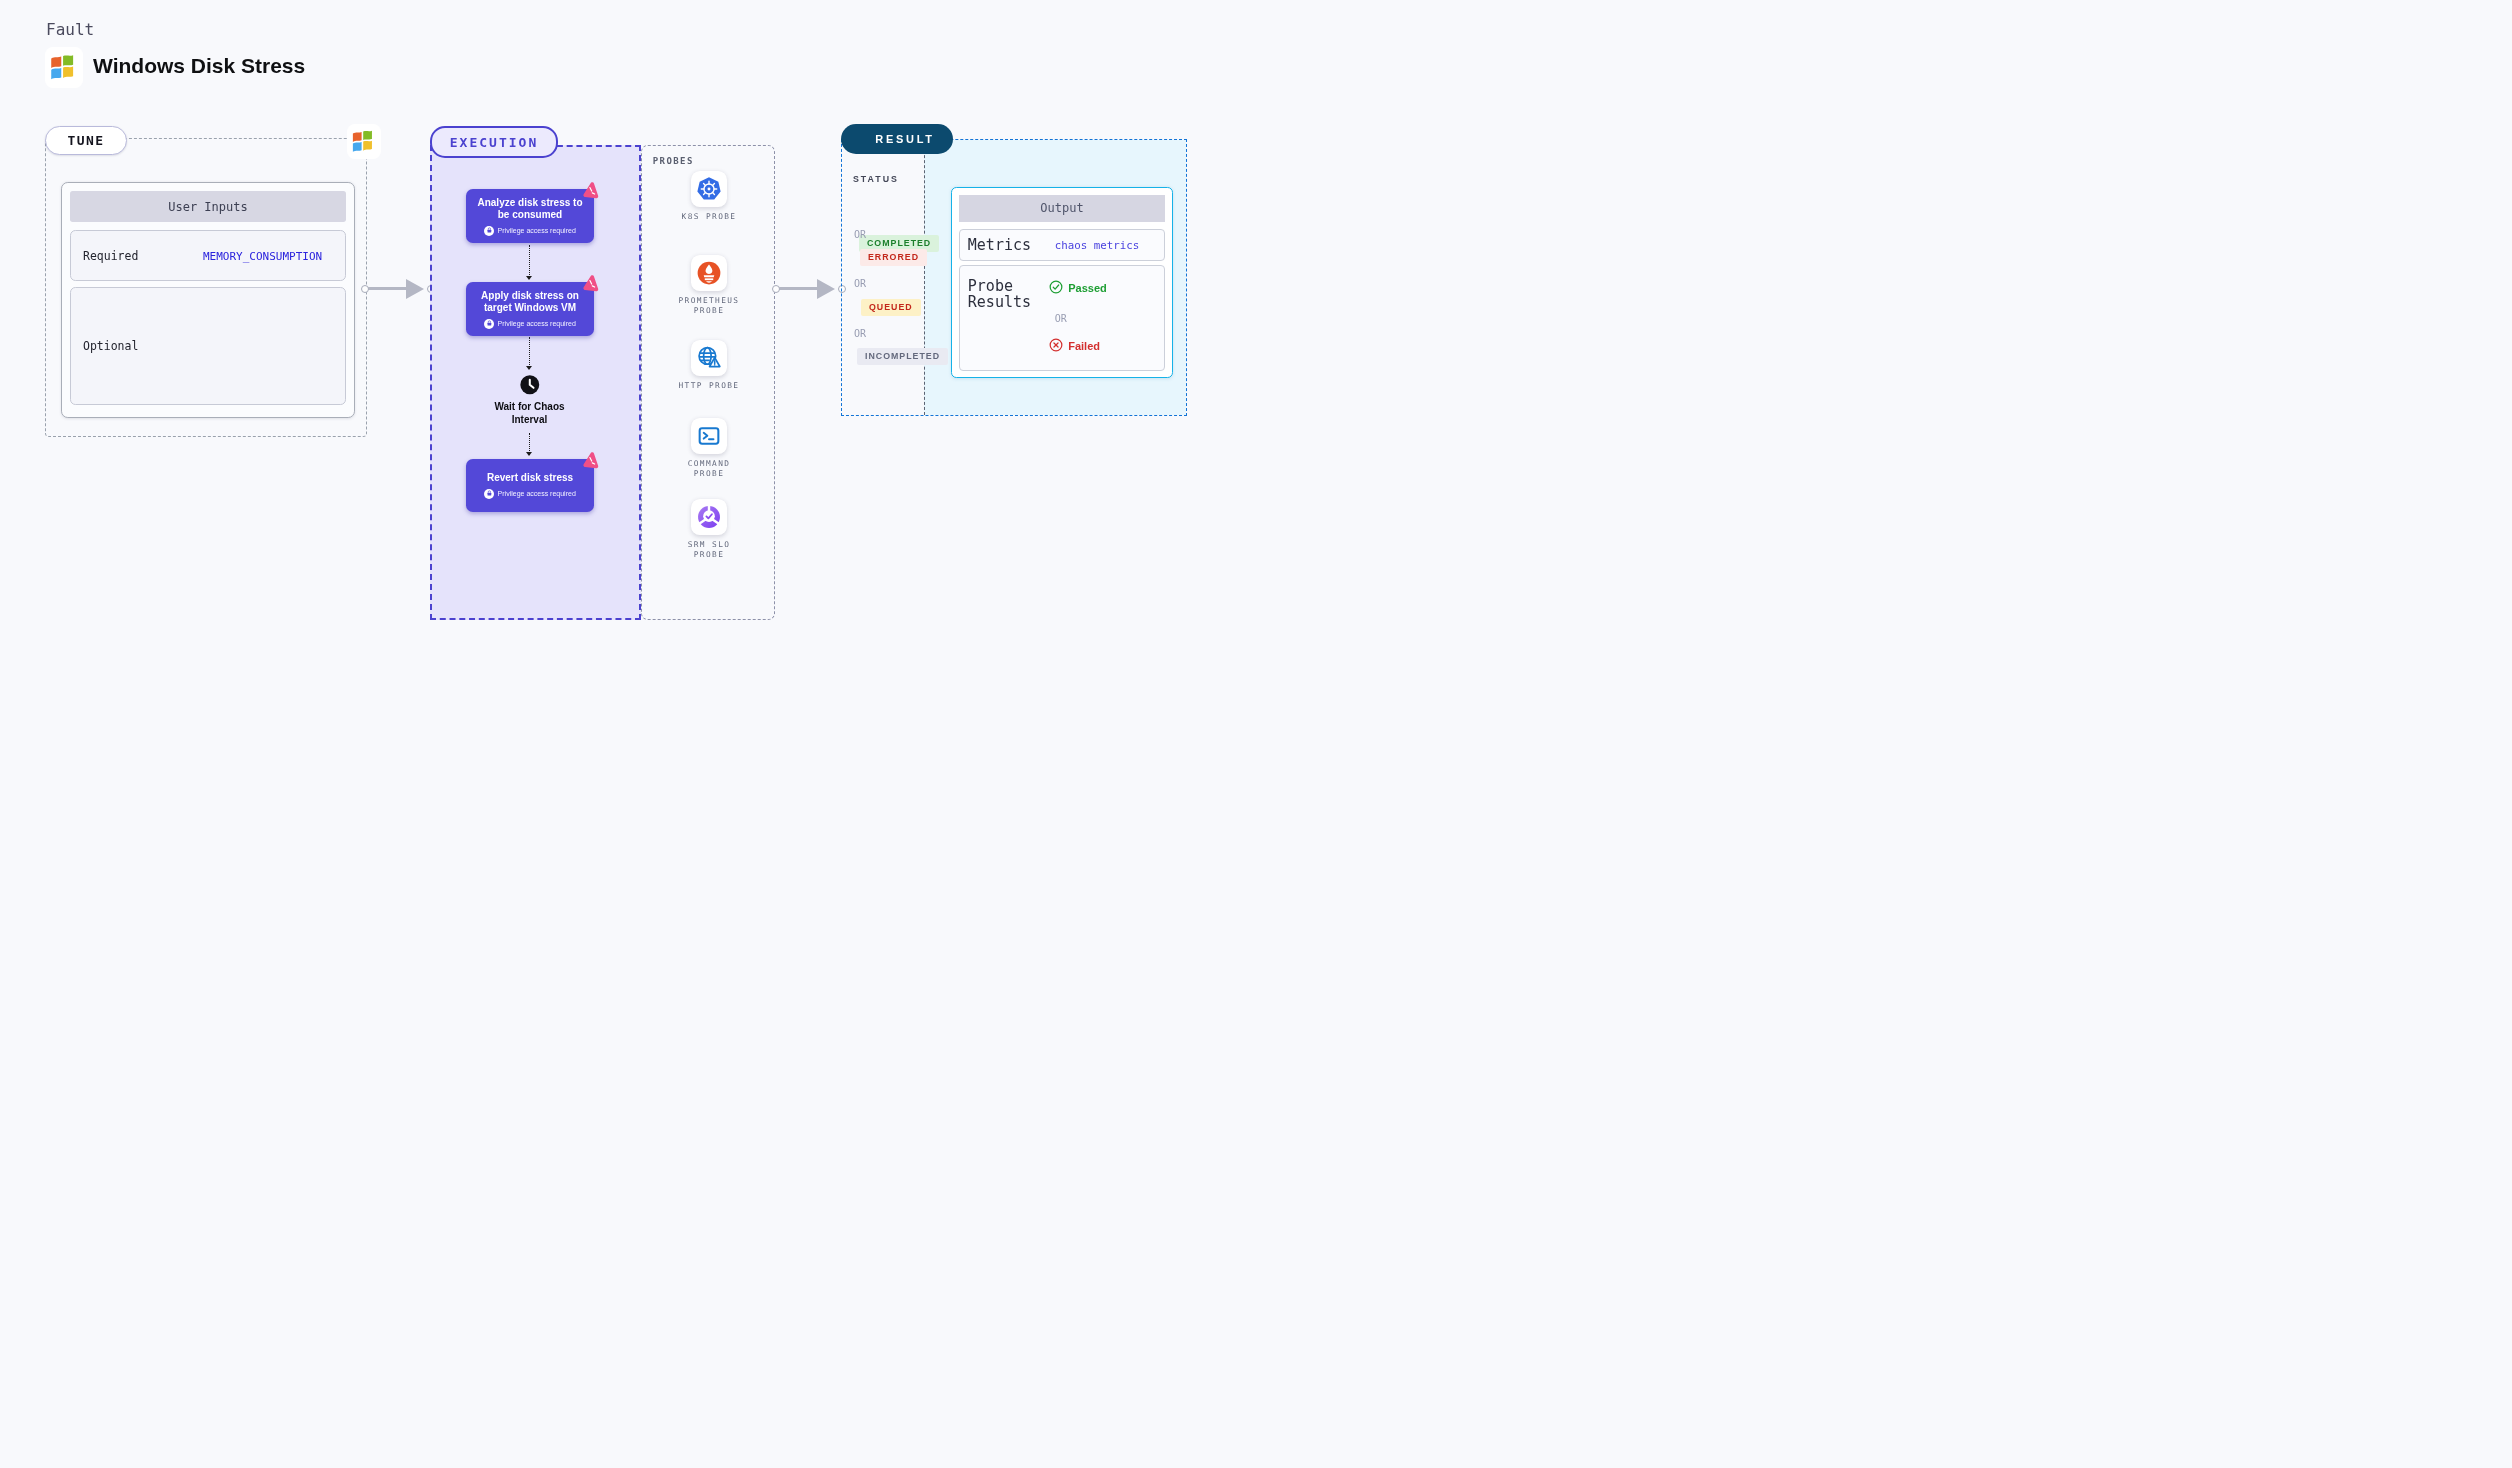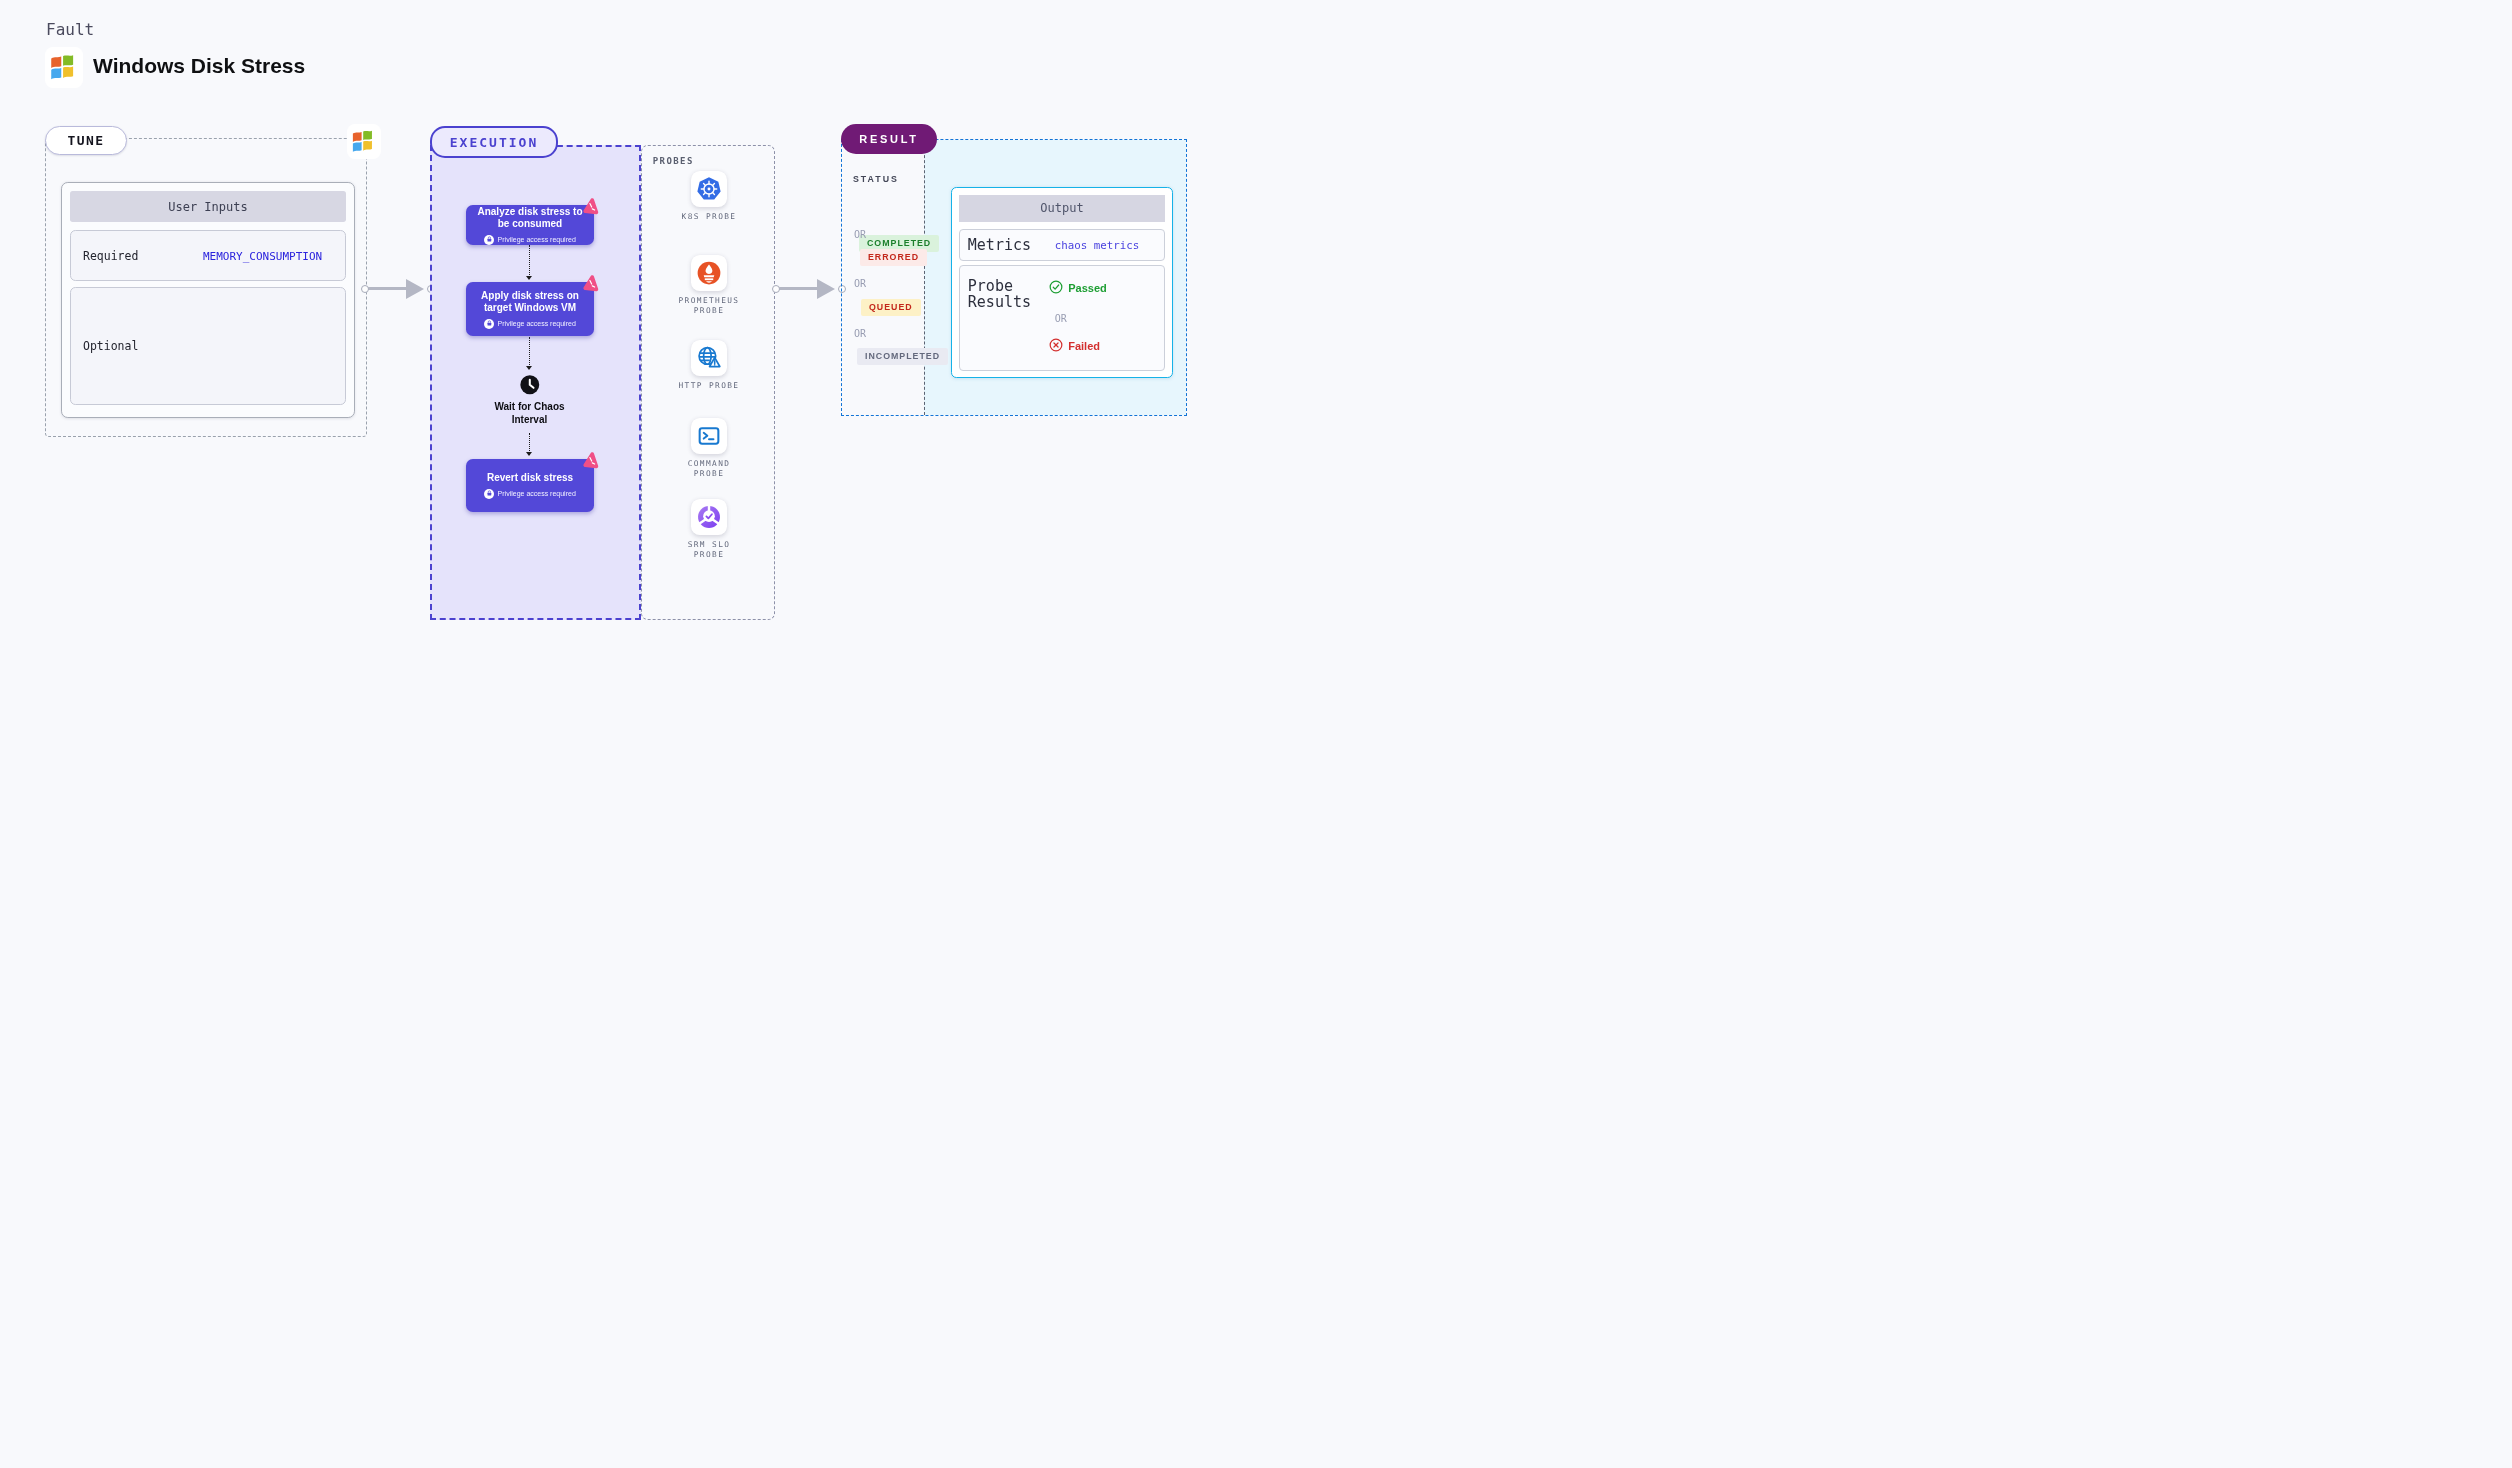--- a/index.html
+++ b/index.html
@@ -10,22 +10,22 @@
   .logo-card{position:absolute;background:#fff;border-radius:8px;display:flex;align-items:center;justify-content:center;}
   .logo-lg{left:45px;top:47px;width:38px;height:41px;}
   .page-title{position:absolute;left:93px;top:54px;font-size:21px;font-weight:700;color:#0f1012;font-family:"Liberation Sans","DejaVu Sans",sans-serif;}
 
   
   .pill{position:absolute;display:flex;align-items:center;justify-content:center;border-radius:15px;font-weight:700;z-index:5;}
   .tune-pill{left:45px;top:126px;width:80px;height:27px;background:#fff;border:1.7px solid #b9badb;color:#15151f;
              font-family:"DejaVu Sans Mono",monospace;font-size:13px;letter-spacing:1.4px;box-shadow:0 0.7px 2px rgba(40,40,80,.15);}
   .exec-pill{left:430px;top:126px;width:124px;height:28px;background:#eceafd;border:2px solid #4b42cf;color:#4b42cf;
              font-family:"DejaVu Sans Mono",monospace;font-size:13px;letter-spacing:2px;}
-  .result-pill{left:841px;top:124px;width:96px;height:30px;background:#701a75;color:#fff;
-             font-family:"Liberation Sans",sans-serif;font-size:11px;letter-spacing:2.7px;}
+  .result-pill{left:841px;top:124px;width:96px;height:30px;background:#0c4a6e;color:#fff;
+             font-family:"Liberation Sans",sans-serif;font-size:11px;letter-spacing:2.7px;padding-left:16px;}
 
   
   .tune-box{position:absolute;left:45px;top:138px;width:320px;height:297px;border:1.7px dashed #9aa2ad;border-radius:4px;}
   .logo-sm{left:347px;top:124px;width:34px;height:35px;z-index:6;}
   .ui-card{position:absolute;left:61px;top:182px;width:292px;height:234px;background:#fbfcfe;border:1.7px solid #a9aeb8;border-radius:6.8px;box-shadow:0 0.7px 2.7px rgba(50,50,80,.12);}
   .ui-head{position:absolute;left:8px;top:8px;right:8px;height:31px;background:#d7d7e3;border-radius:2.7px;
            display:flex;align-items:center;justify-content:center;font-family:"DejaVu Sans Mono",monospace;
            font-size:12px;color:#3c3f52;}
   .ui-row{position:absolute;left:8px;right:8px;background:#f4f5fa;border:1px solid #c7cad6;border-radius:5.4px;}
   .ui-row1{top:47px;height:49px;}
@@ -43,21 +43,21 @@
   .arrow1{left:361px;top:278px;width:74px;}
   .arrow2{left:772px;top:278px;width:74px;}
 
   
   .exec-box{position:absolute;left:430px;top:145px;width:211px;height:475px;background:#e5e3fb;border:2px dashed #4b42cf;box-sizing:border-box;}
   .step{position:absolute;left:466px;width:128px;background:#5348d8;border-radius:6.8px;box-shadow:0 2px 4.7px rgba(60,50,160,.35);
         display:flex;flex-direction:column;align-items:center;justify-content:center;gap:4px;z-index:3;}
   .step-title{color:#fff;font-weight:700;font-size:10px;line-height:1.25;text-align:center;width:116px;font-family:"Liberation Sans",sans-serif;}
   .step-note{display:flex;align-items:center;gap:3.4px;color:#f2f1ff;font-size:7px;font-family:"Liberation Sans",sans-serif;}
   .lockdot{width:10px;height:10px;border-radius:50%;background:#fff;display:flex;align-items:center;justify-content:center;}
-  .step1{top:205px;height:40px;}
+  .step1{top:189px;height:54px;}
   .step2{top:282px;height:54px;}
   .step3{top:459px;height:53px;}
   .sparkle{position:absolute;right:-6px;top:-8px;z-index:4;}
   .vconn{position:absolute;left:529px;width:0;border-left:1.7px dotted #1c1c1c;z-index:2;}
   .vconn::after{content:'';position:absolute;bottom:-4px;left:-3.7px;border:3px solid transparent;border-top:4.7px solid #1c1c1c;}
   .conn1{top:245px;height:34px;}
   .conn2{top:337px;height:32px;}
   .conn3{top:433px;height:21.6px;}
   .clock{position:absolute;left:519px;top:374px;z-index:3;}
   .wait-text{position:absolute;left:482px;top:400px;width:95px;text-align:center;font-weight:700;font-size:10px;line-height:1.3;color:#0d0d12;font-family:"Liberation Sans",sans-serif;z-index:3;}

